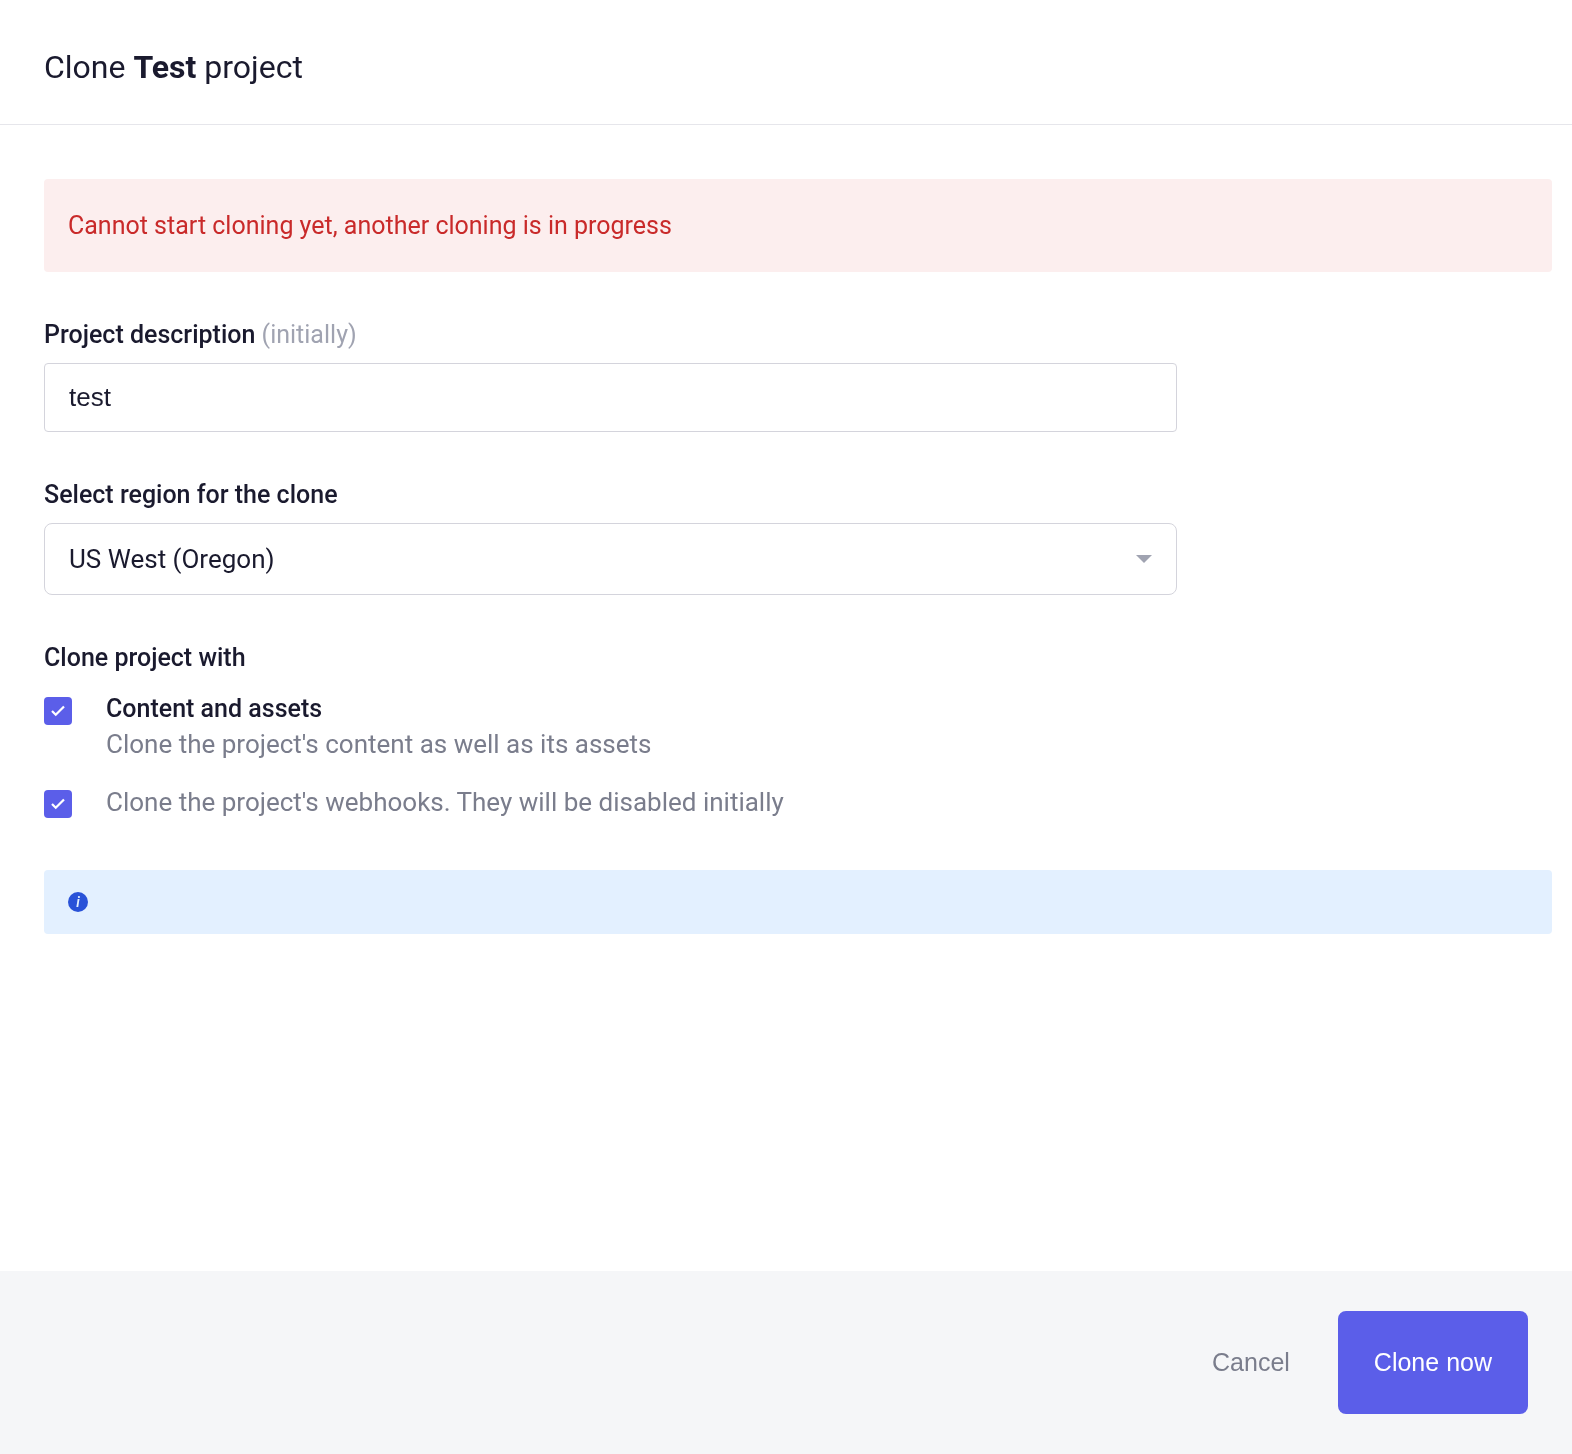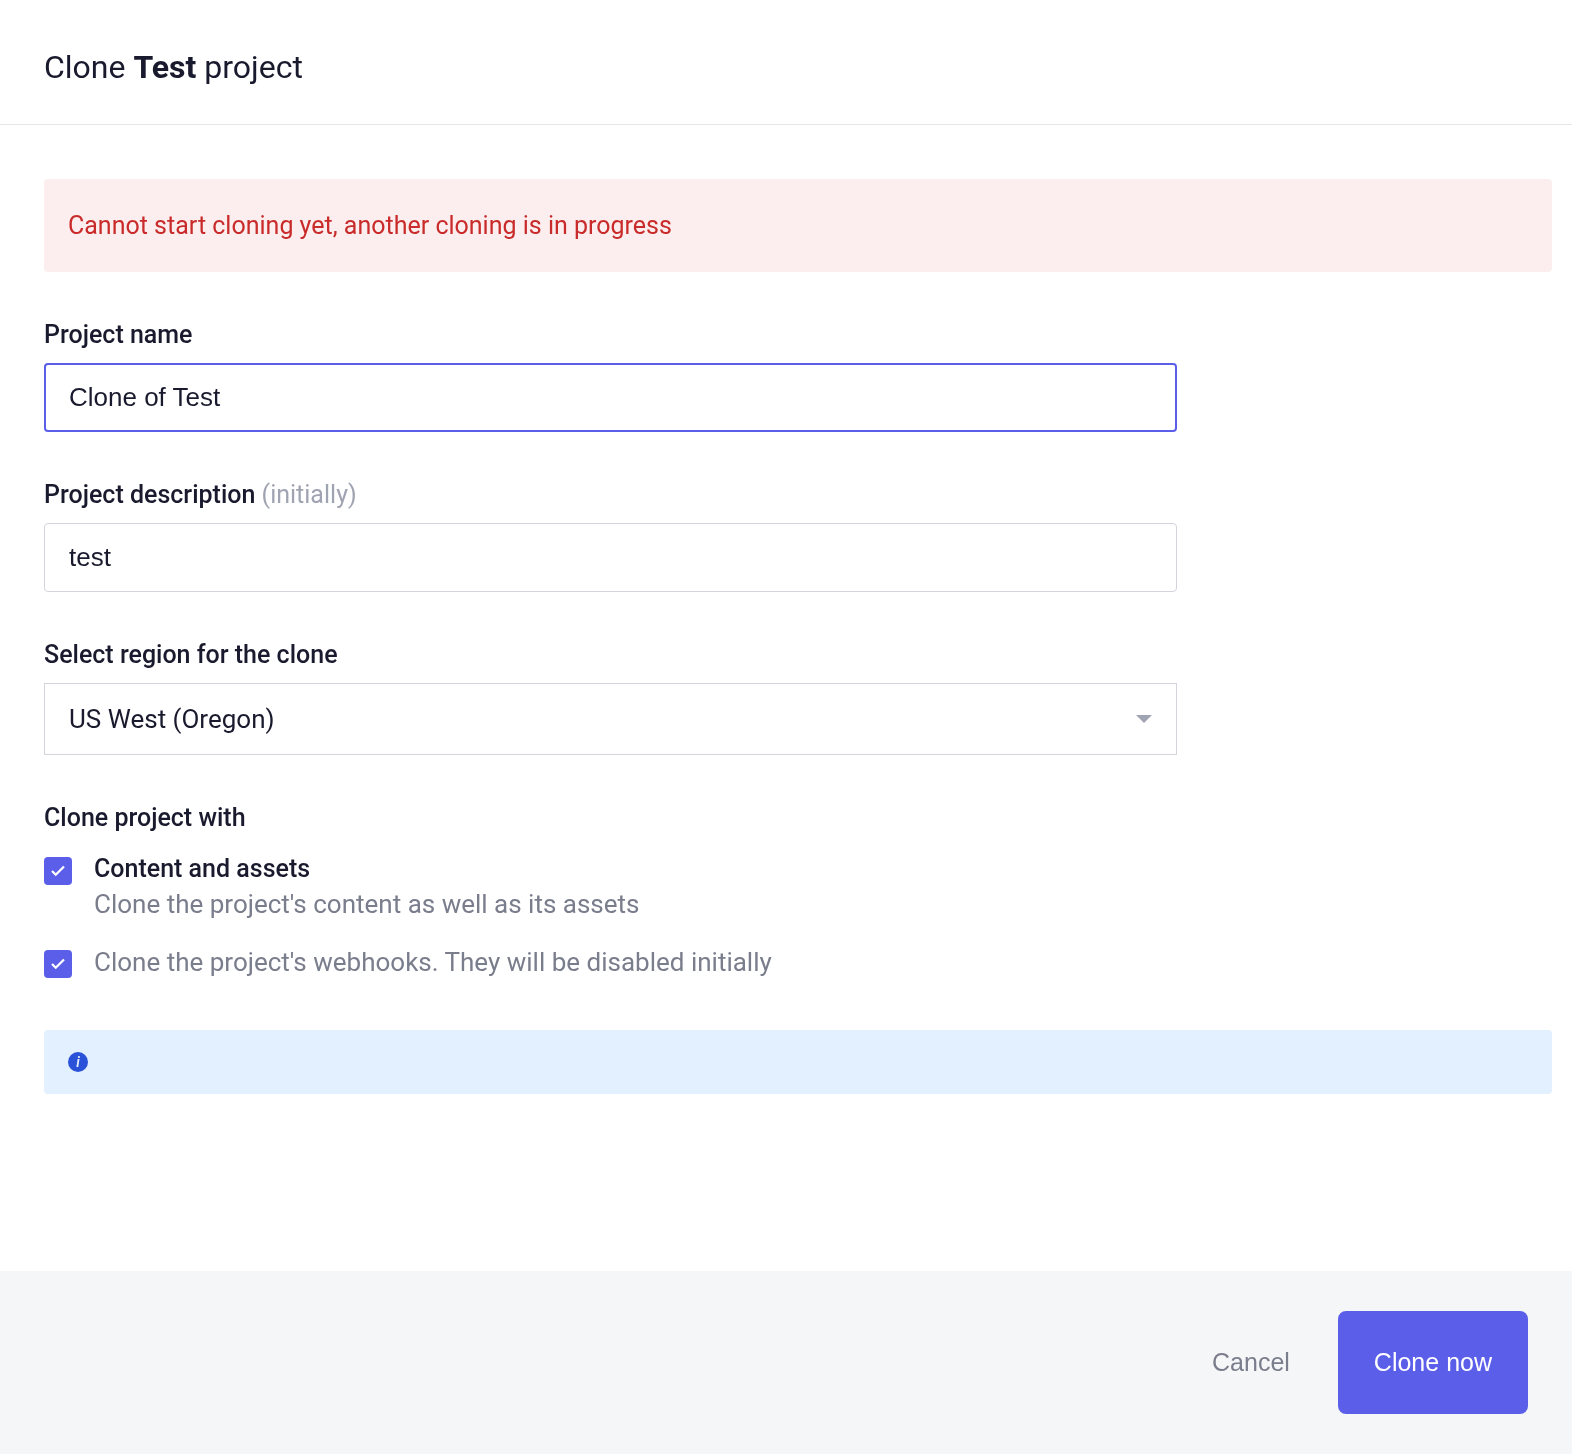--- a/index.html
+++ b/index.html
@@ -106,21 +106,21 @@
     .form-input.focused {
       border: 2px solid #5b5ee9;
       padding: 17px 23px;
     }
     
     .form-select {
       width: 1133px;
       padding: 20px 24px;
       font-size: 26px;
       border: 1px solid #d4d4dc;
-      border-radius: 0;
+      border-radius: 8px;
       color: #1a1a2e;
       background: #ffffff;
       display: flex;
       justify-content: space-between;
       align-items: center;
       cursor: pointer;
     }
     
     .select-caret {
       width: 0;
@@ -130,21 +130,21 @@
       border-top: 8px solid #a0a3b1;
     }
     
     .checkbox-group {
       margin-top: 22px;
     }
     
     .checkbox-item {
       display: flex;
       align-items: flex-start;
-      gap: 22px;
+      gap: 34px;
       margin-bottom: 28px;
     }
     
     .checkbox {
       width: 28px;
       height: 28px;
       background: #5b5ee9;
       border-radius: 4px;
       display: flex;
       align-items: center;
@@ -216,24 +216,20 @@
     <span>Clone </span><span class="header-title-bold">Test</span><span> project</span>
   </h1>
 </div>
 
 <div class="content">
 
   <div class="alert-error">
     <span>Cannot start cloning yet, another cloning is in progress</span>
   </div>
 
-  <div class="form-group">
-    <label class="form-label">Project name</label>
-    <input type="text" class="form-input focused" value="Clone of Test" style="">
-  </div>
 
   <div class="form-group">
     <label class="form-label">
       <span>Project description </span><span class="label-optional">(initially)</span>
     </label>
     <input type="text" class="form-input" value="test" style="">
   </div>
 
   <div class="form-group">
     <label class="form-label">Select region for the clone</label>

